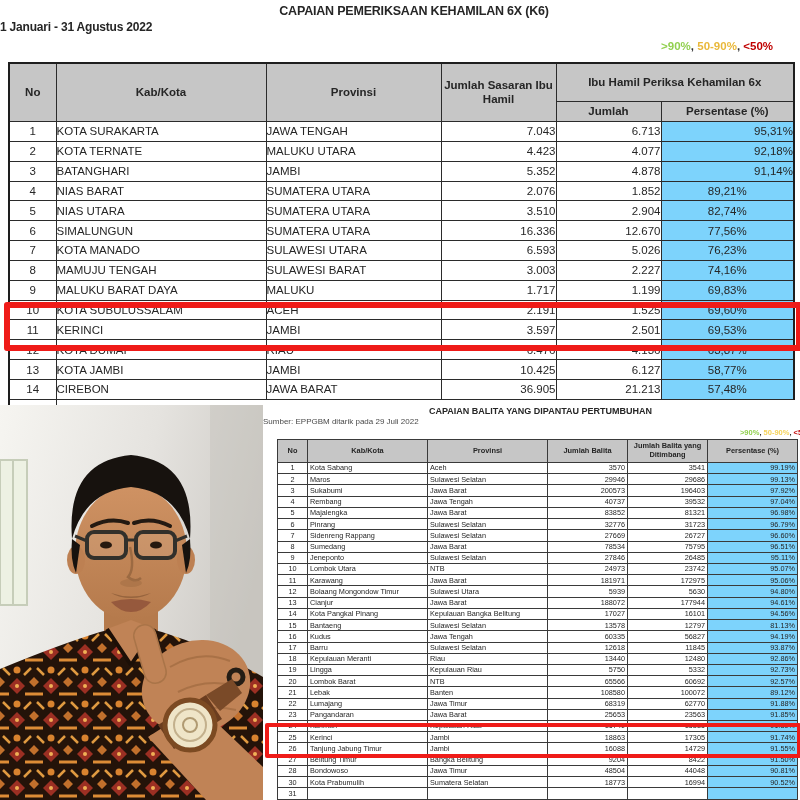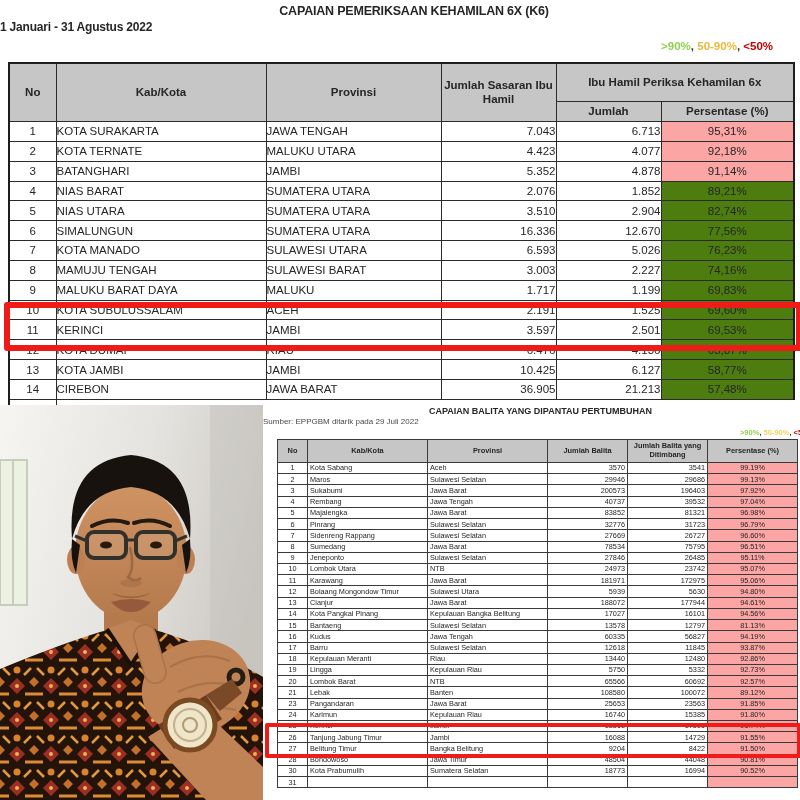--- a/index.html
+++ b/index.html
@@ -18,22 +18,22 @@
       border:2px solid #1e1e1e;}
   .t1 th,.t1 td{border:1px solid #2b2b2b;overflow:hidden;white-space:nowrap;padding:0;}
   .t1 thead th{background:#c6c6c6;font-weight:bold;text-align:center;line-height:1.2;}
   .t1 thead tr.hrow1 th{height:37px;}
   .t1 thead tr.hrow2 th{height:19px;}
   .t1 tbody tr{height:19.85px;}
   .td-no{text-align:center;}
   .td-kab,.td-prov{padding-left:5px;text-align:left;}
   .td-num{text-align:right;padding-right:7px;}
   .td-pct{text-align:center;}
-  td.td-pct.g{background:#fca5a5;}
-  td.td-pct.y{background:#4d7c0f;}
+  td.td-pct.g{background:#7dd3fc;text-align:right;}
+  td.td-pct.y{background:#7dd3fc;}
   
   .hl1{position:absolute;left:4px;top:302px;width:786px;height:37px;
        border:6px solid #ef1b18;border-radius:3px;z-index:9;}
   .hl2{position:absolute;left:265px;top:723px;width:528px;height:27px;
        border:4px solid #ef1b18;border-radius:2px;z-index:9;}
   
   .photo{position:absolute;left:0;top:405px;width:263px;height:395px;z-index:5;overflow:hidden;}
   .photo svg{display:block;}
   
   .panel2{position:absolute;left:263px;top:400px;width:555px;height:400px;background:#ffffff;z-index:4;}
@@ -502,20 +502,28 @@
 
           <tr>
             <td class="td-no">21</td>
             <td class="td-kab">Lebak</td>
             <td class="td-prov">Banten</td>
             <td class="td-num">108580</td>
             <td class="td-num">100072</td>
             <td class="td-pct g">89.12%</td>
           </tr>
 
+          <tr>
+            <td class="td-no">22</td>
+            <td class="td-kab">Lumajang</td>
+            <td class="td-prov">Jawa Timur</td>
+            <td class="td-num">68319</td>
+            <td class="td-num">62770</td>
+            <td class="td-pct g">91.88%</td>
+          </tr>
 
           <tr>
             <td class="td-no">23</td>
             <td class="td-kab">Pangandaran</td>
             <td class="td-prov">Jawa Barat</td>
             <td class="td-num">25653</td>
             <td class="td-num">23563</td>
             <td class="td-pct g">91.85%</td>
           </tr>
 

